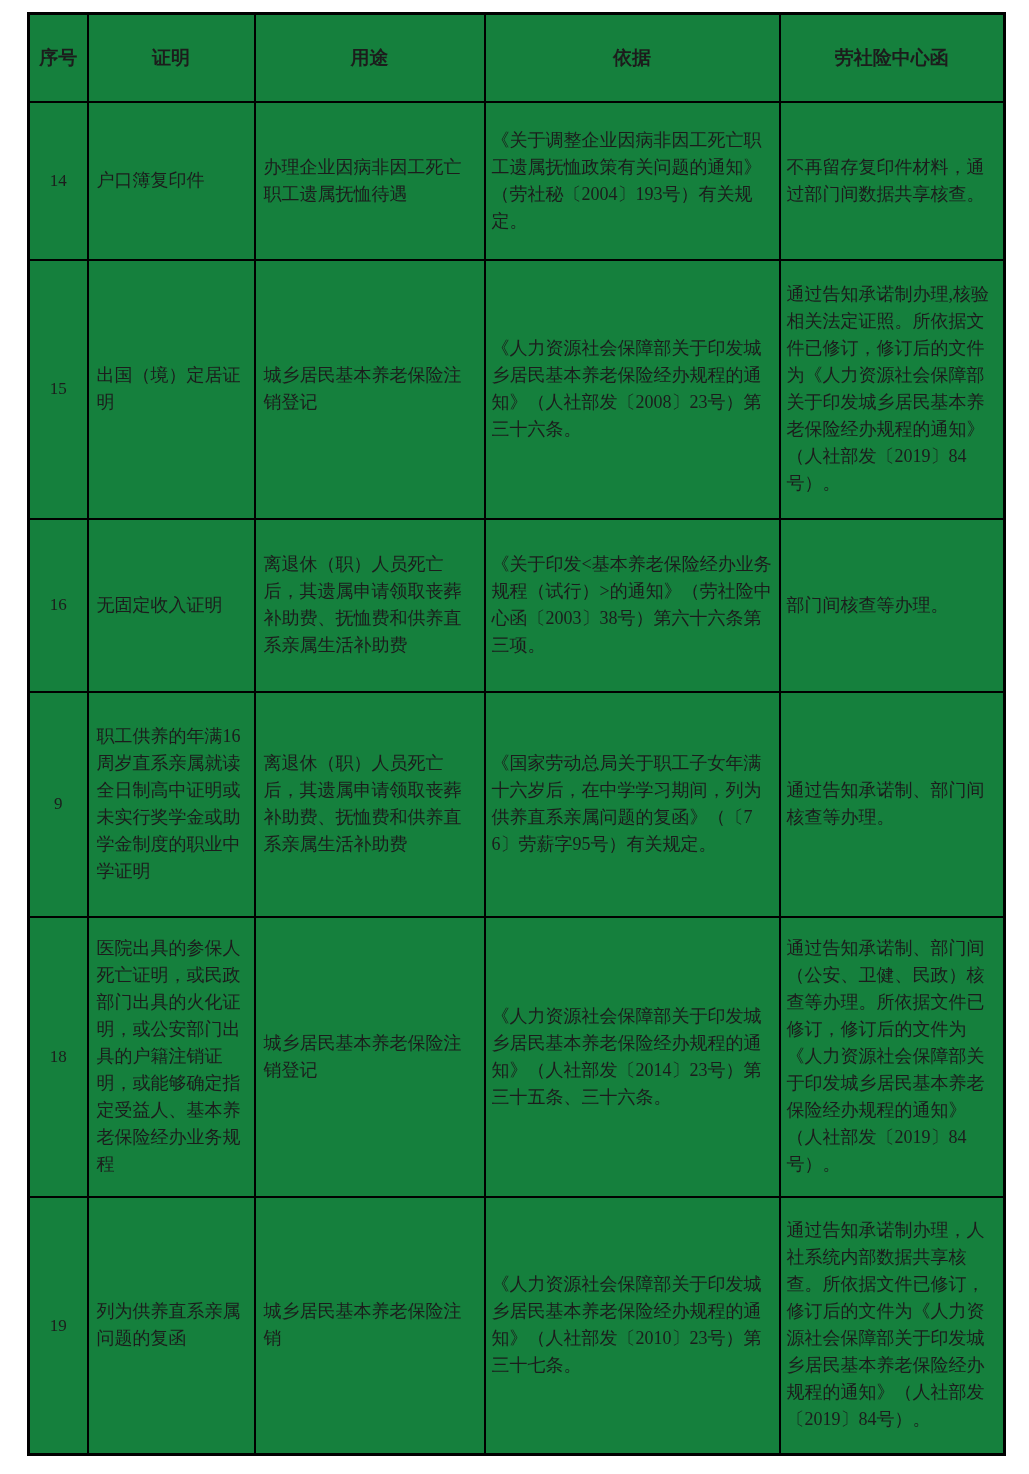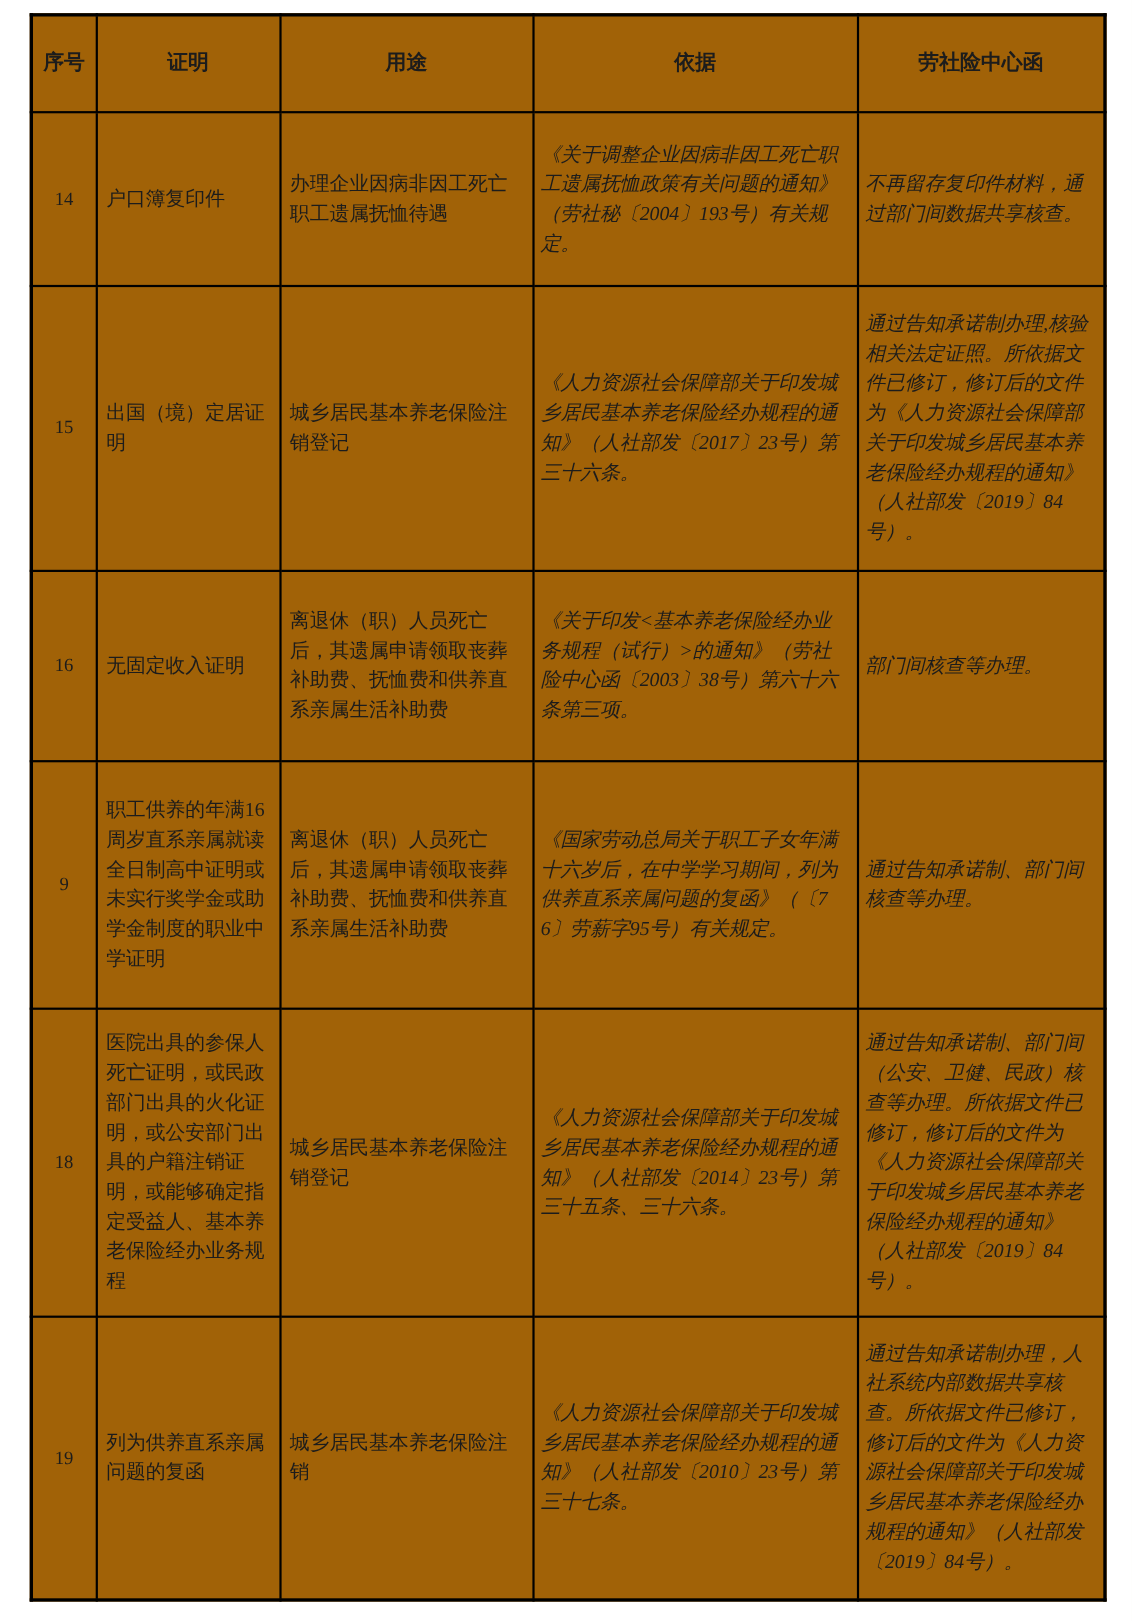--- a/index.html
+++ b/index.html
@@ -14,21 +14,21 @@
     font-family: "Liberation Serif", "DejaVu Serif", serif;
     color: #1c1c1c;
   }
   .doc-table {
     position: absolute;
     left: 27px;
     top: 12px;
     width: 976px;
     border-collapse: collapse;
     table-layout: fixed;
-    background: #a16207;
+    background: #15803d;
   }
   .doc-table td, .doc-table th {
     border: 2px solid #000000;
     vertical-align: middle;
     font-size: 18px;
     line-height: 1.5;
     padding: 4px 8px;
     word-break: break-all;
     box-sizing: border-box;
   }
@@ -45,21 +45,20 @@
     text-align: center;
     font-size: 17px;
     padding: 20px 2px;
   }
   td.c-cert, td.c-purpose {
     text-align: left;
   }
   td.c-basis, td.c-method {
     text-align: left;
     padding: 4px 6px;
-    font-style: italic;
   }
 </style>
 </head>
 <body>
 
 <table class="doc-table">
   <colgroup>
     <col style="width:59px">
     <col style="width:167px">
     <col style="width:230px">
@@ -80,21 +79,21 @@
       <td class="c-cert">户口簿复印件</td>
       <td class="c-purpose">办理企业因病非因工死亡职工遗属抚恤待遇</td>
       <td class="c-basis">《关于调整企业因病非因工死亡职工遗属抚恤政策有关问题的通知》（劳社秘〔2004〕193号）有关规定。</td>
       <td class="c-method">不再留存复印件材料，通过部门间数据共享核查。</td>
     </tr>
 
     <tr style="height:259px">
       <td class="c-no">15</td>
       <td class="c-cert">出国（境）定居证明</td>
       <td class="c-purpose">城乡居民基本养老保险注销登记</td>
-      <td class="c-basis">《人力资源社会保障部关于印发城乡居民基本养老保险经办规程的通知》（人社部发〔2017〕23号）第三十六条。</td>
+      <td class="c-basis">《人力资源社会保障部关于印发城乡居民基本养老保险经办规程的通知》（人社部发〔2008〕23号）第三十六条。</td>
       <td class="c-method">通过告知承诺制办理,核验相关法定证照。所依据文件已修订，修订后的文件为《人力资源社会保障部关于印发城乡居民基本养老保险经办规程的通知》（人社部发〔2019〕84号）。</td>
     </tr>
 
     <tr style="height:173px">
       <td class="c-no">16</td>
       <td class="c-cert">无固定收入证明</td>
       <td class="c-purpose">离退休（职）人员死亡后，其遗属申请领取丧葬补助费、抚恤费和供养直系亲属生活补助费</td>
       <td class="c-basis">《关于印发&lt;基本养老保险经办业务规程（试行）&gt;的通知》（劳社险中心函〔2003〕38号）第六十六条第三项。</td>
       <td class="c-method">部门间核查等办理。</td>
     </tr>

